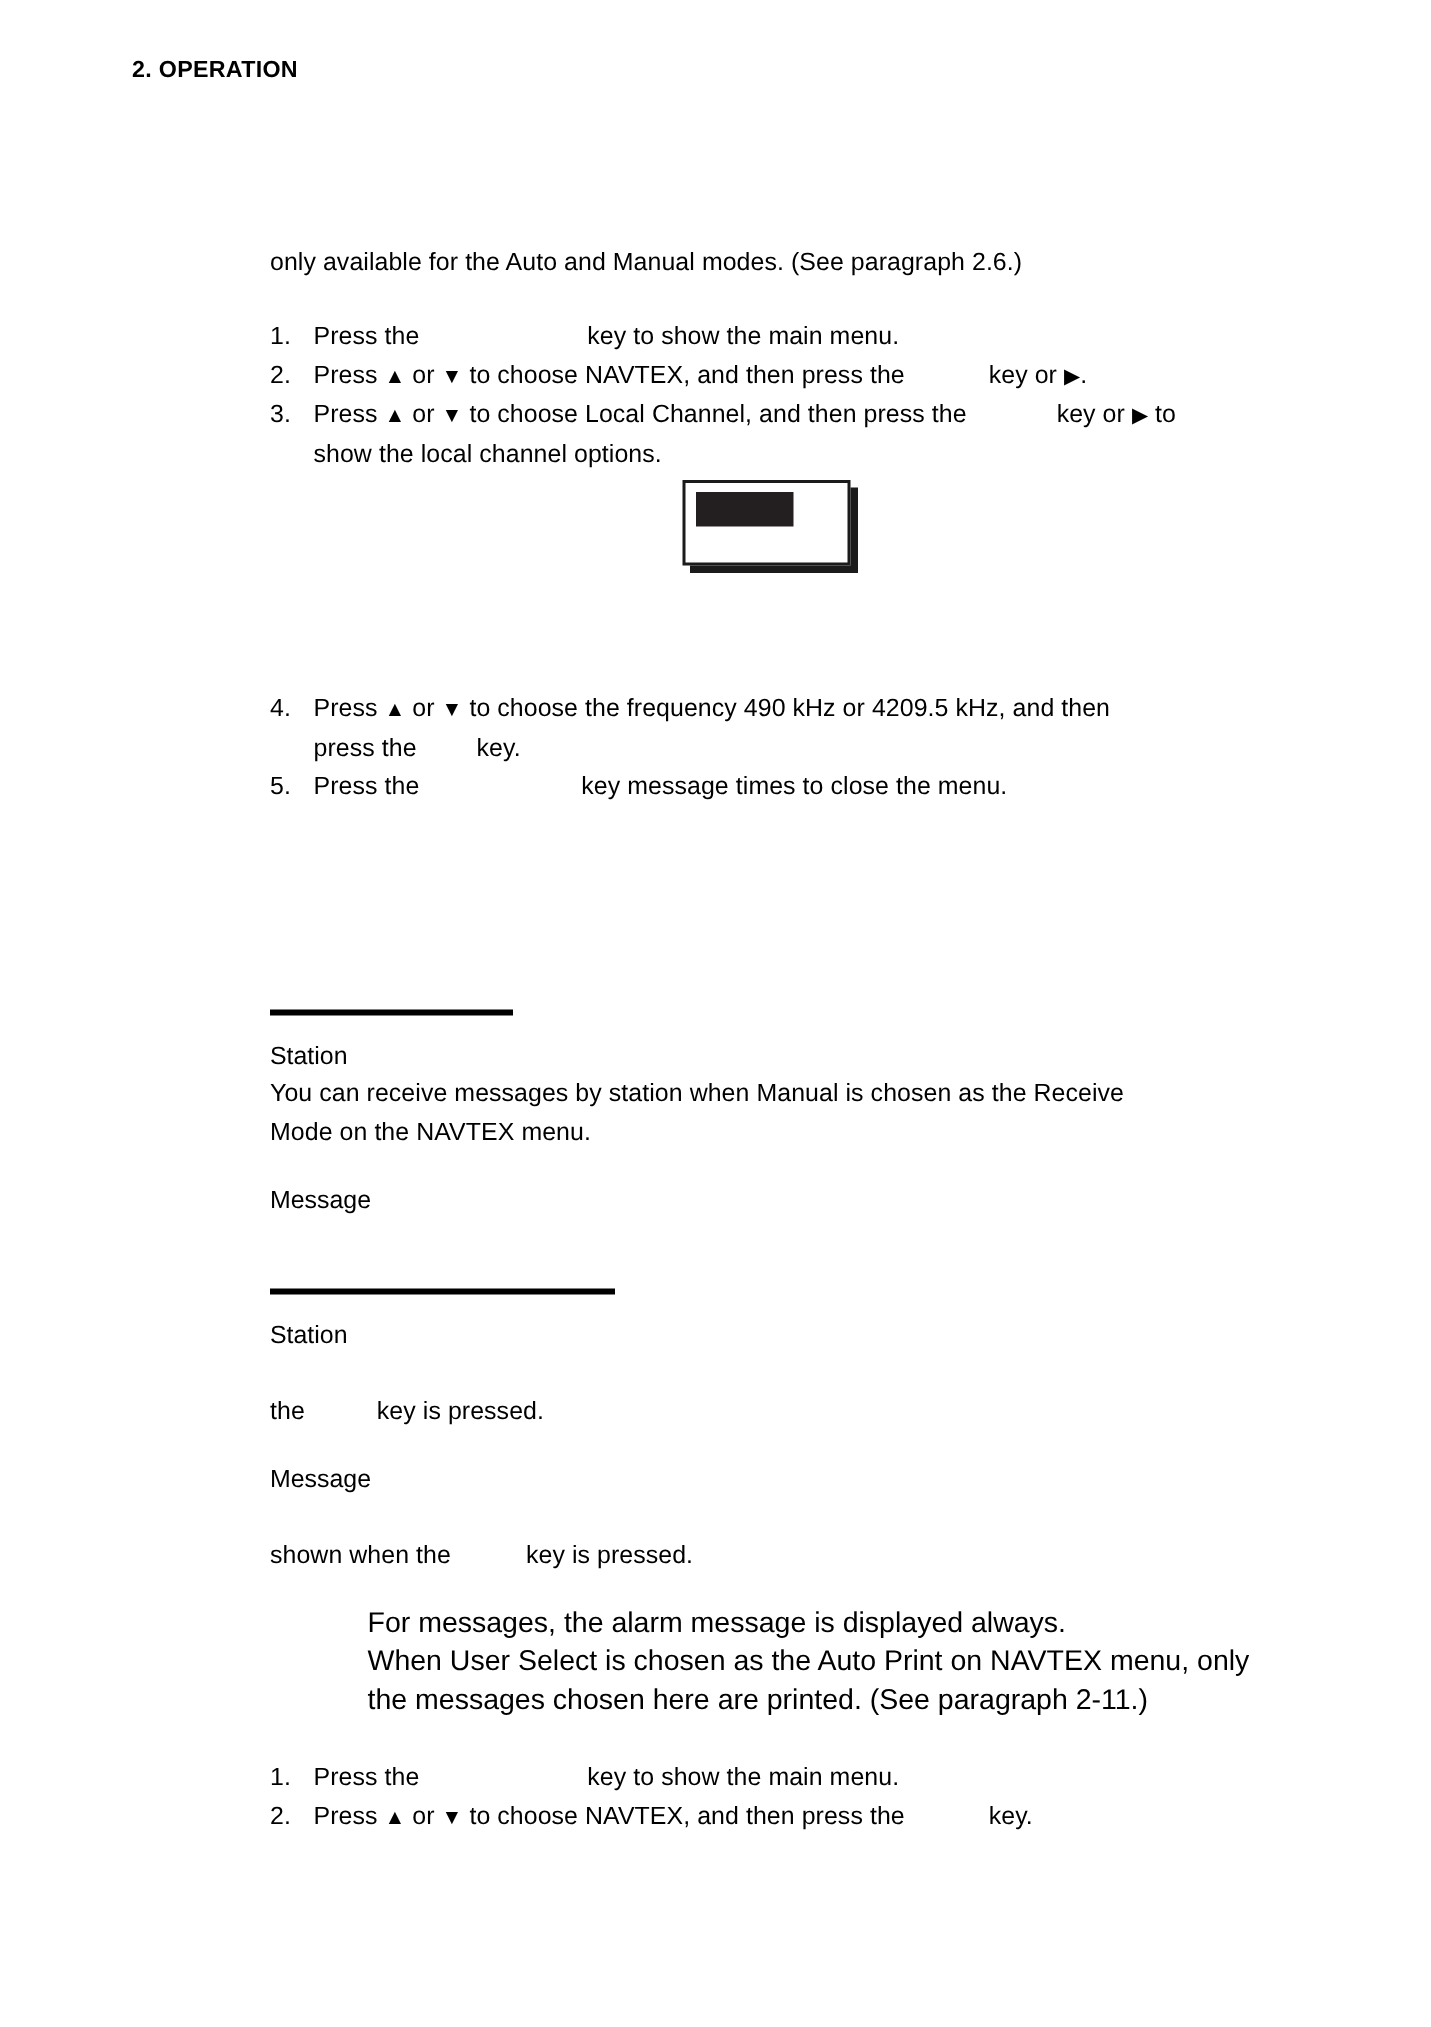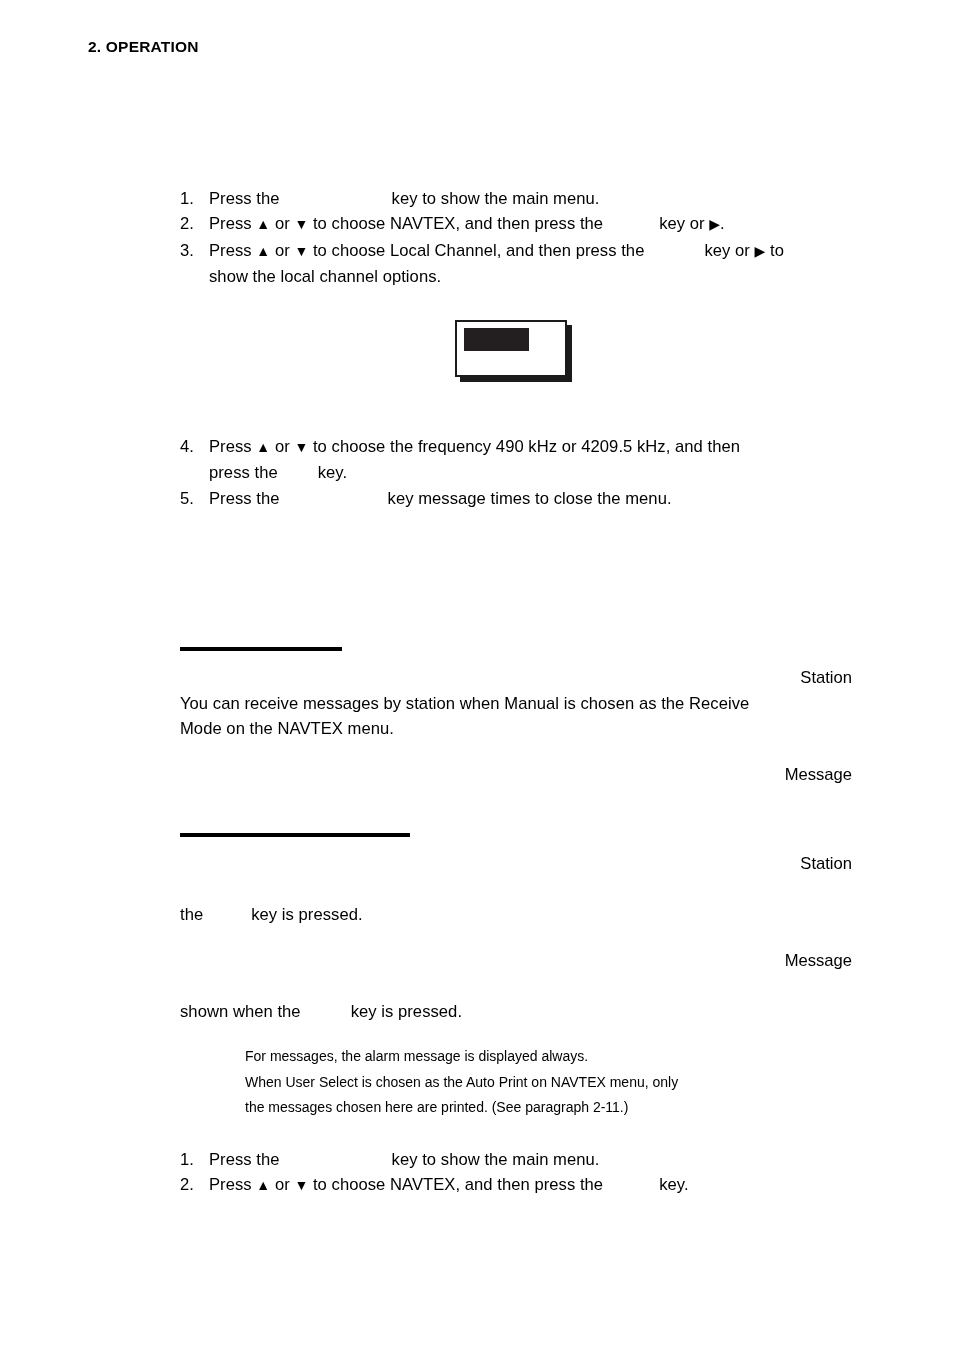--- a/index.html
+++ b/index.html
@@ -91,27 +91,26 @@
     border-top: 4px solid #000000;
     margin: 0;
   }
   .sec-rule.w1 { width: 162px; }
   .sec-rule.w2 { width: 230px; }
 
   .sub-head {
     margin: 0;
     font-size: 16.6px;
     line-height: 25.5px;
-    text-align: right;
   }
 
   
   .note-block {
     margin: 0 0 0 65px;
-    font-size: 14px;
+    font-size: 19px;
     line-height: 25.5px;
   }
 
   
   .figure-wrap {
     position: absolute;
     left: 455px;
     top: 320px;
     width: 120px;
     height: 64px;
@@ -146,20 +145,21 @@
 <body>
 
 <div class="page">
 
   <div class="running-header">2. OPERATION</div>
 
   <div class="body-col">
 
     <p class="para">
       <br>
+      <span>only available for the Auto and Manual modes. (See paragraph 2.6.)</span>
     </p>
 
     <div class="sp24"></div>
 
     <ol class="steps">
 
       <li>
         <span class="num">1.</span>
         <span>Press the</span><span class="gap-a"></span><span>key to show the main menu.</span>
       </li>

